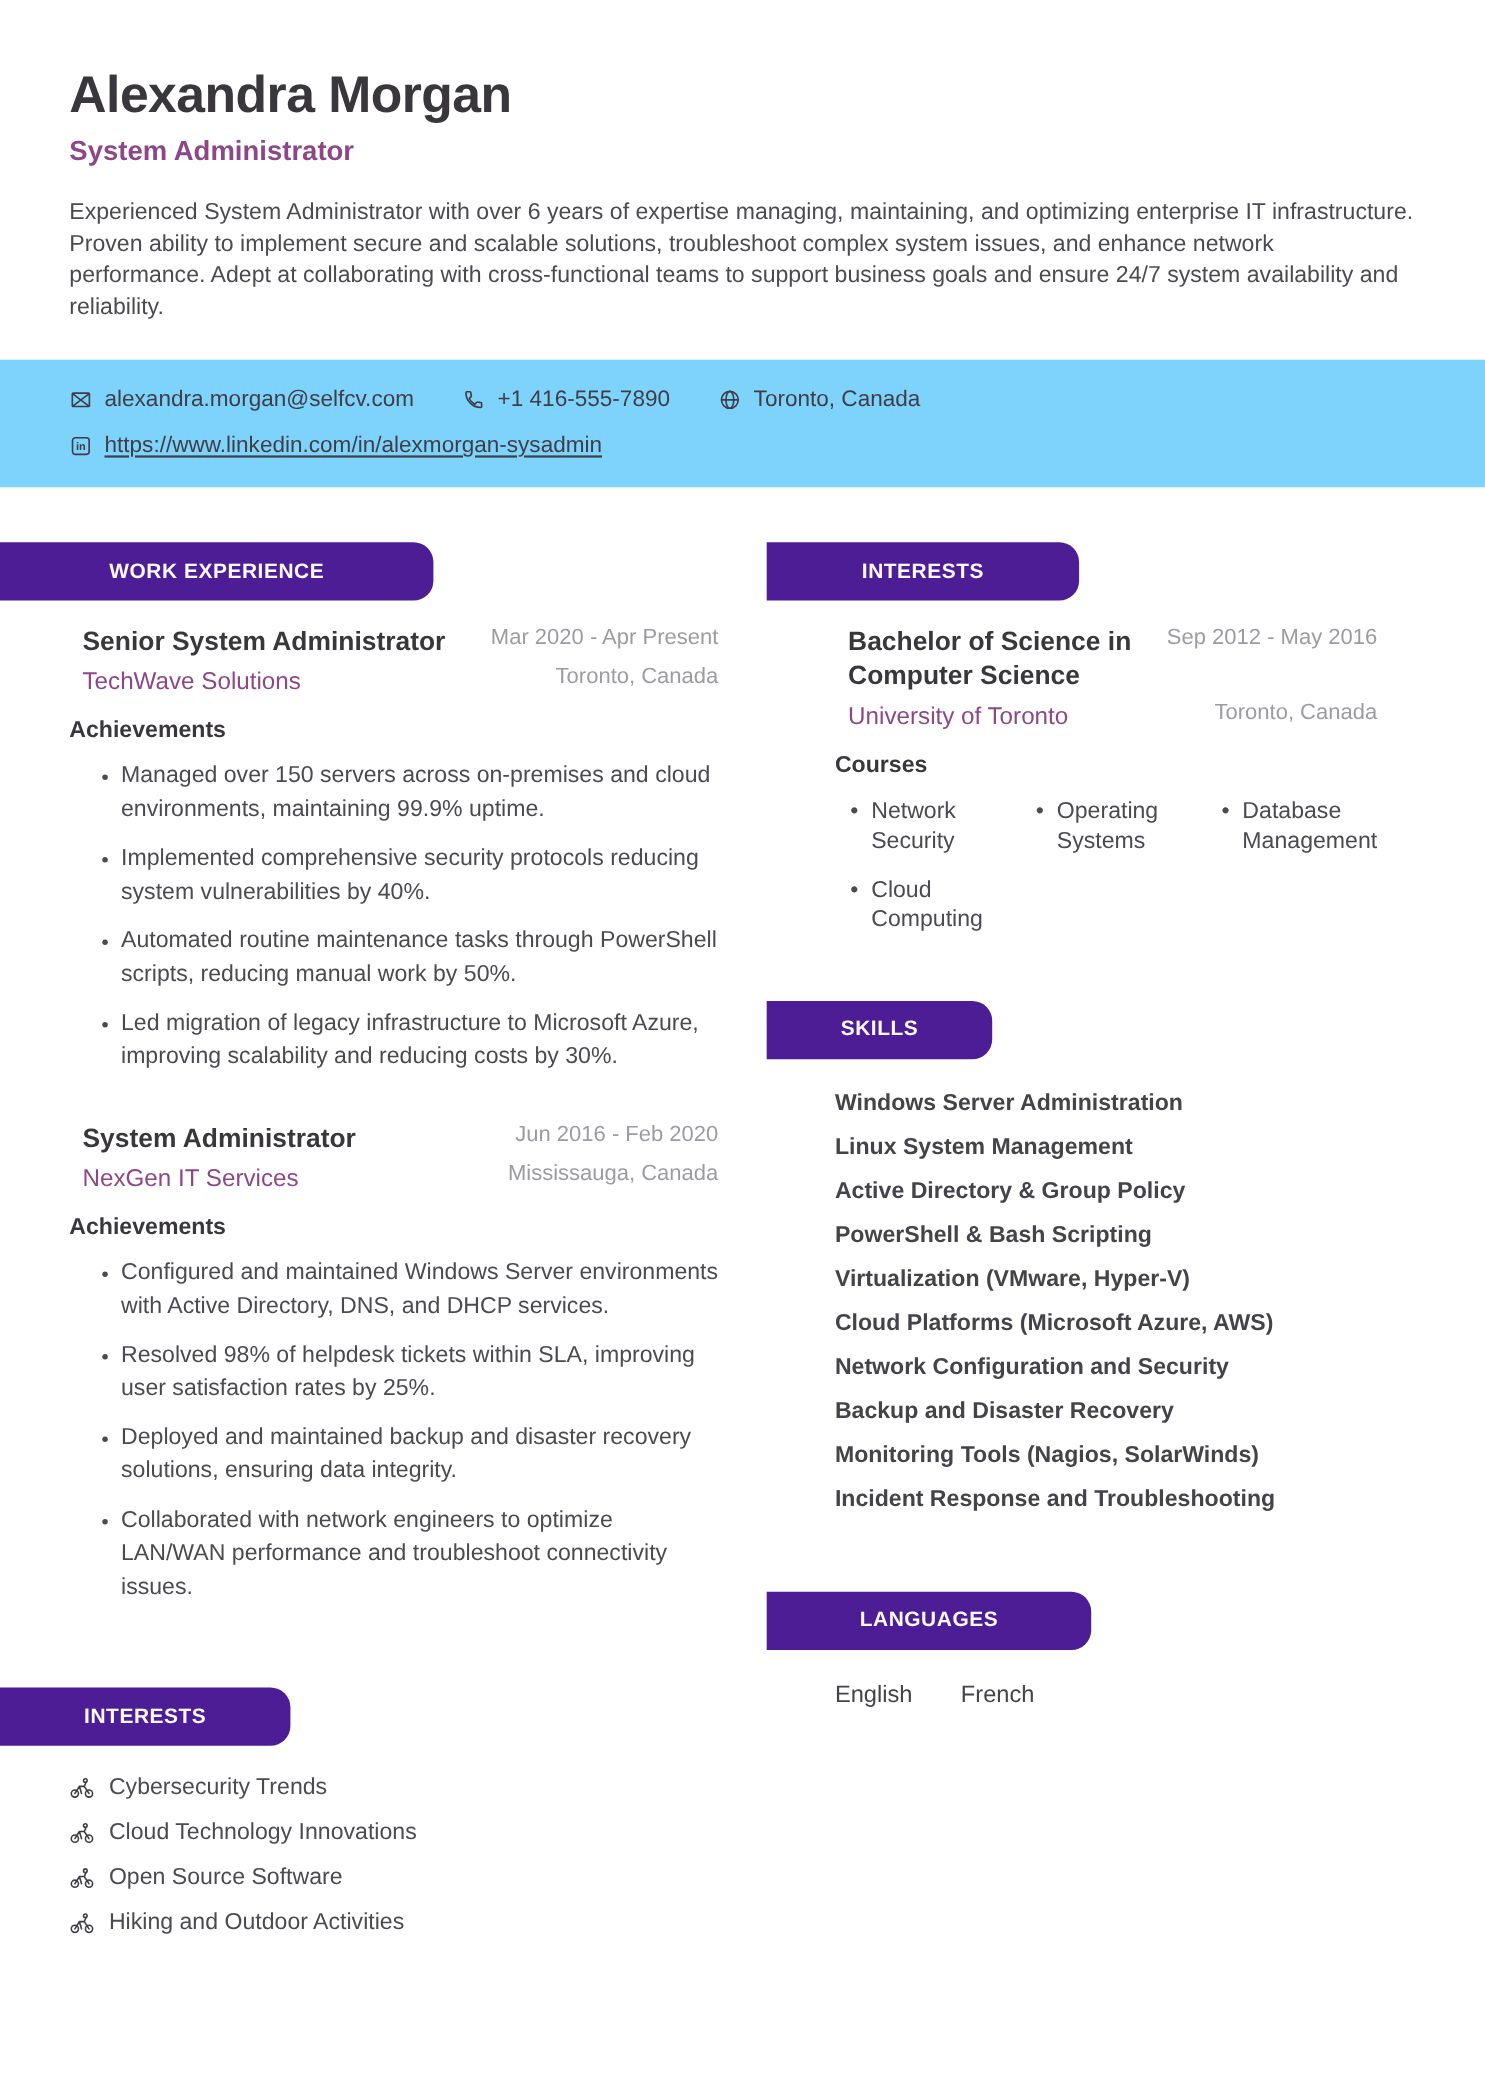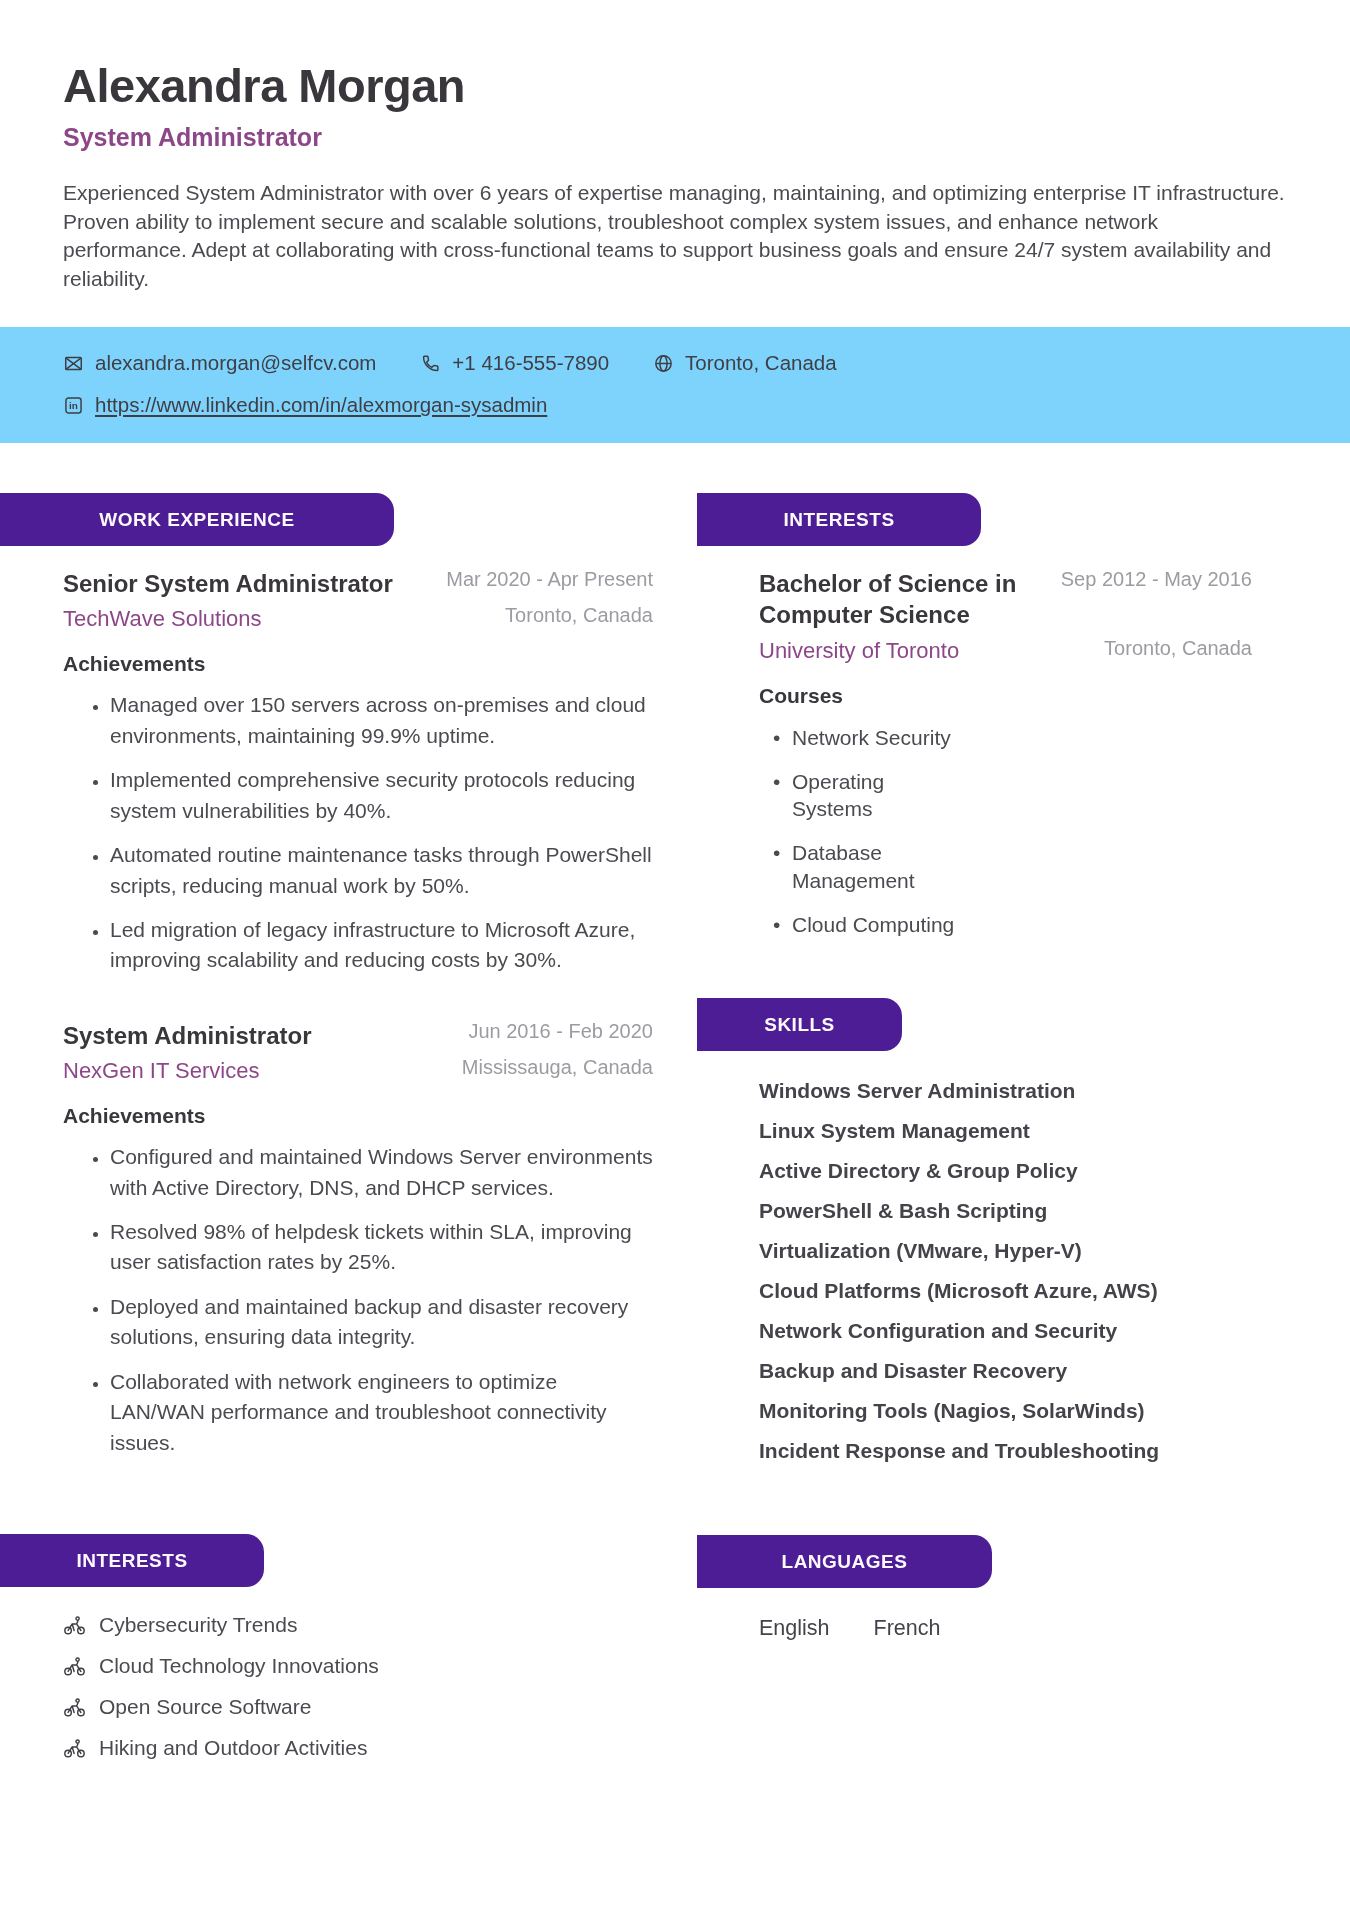--- a/index.html
+++ b/index.html
@@ -52,40 +52,40 @@
   .banner-work { width: 394px; }
   .banner-interests { width: 264px; }
   .banner-education { width: 284px; }
   .banner-skills { width: 205px; }
   .banner-languages { width: 295px; }
   .col-left-content  { padding: 0 2px 0 63px; }
   .col-right-content { padding: 0 0 0 62px; }
   
   .job { margin-top: 22px; }
   .job + .job { margin-top: 44px; }
-  .entry-header { display: flex; justify-content: center; }
+  .entry-header { display: flex; justify-content: center; margin-left: 12px; }
   .entry-titles { flex: 1 1 auto; padding-right: 10px; }
   .entry-title { font-size: 24px; font-weight: 700; color: #39363c; line-height: 1.3; }
   .entry-sub { margin-top: 7px; font-size: 22px; color: #8d4788; }
   .entry-meta { flex: none; text-align: right; font-size: 20px; color: #9c9ba2; }
   .entry-meta .meta-location { margin-top: 13px; }
   .block-label { margin-top: 20px; font-size: 21px; font-weight: 700; color: #39363c; }
   ul.bullets { margin-top: 14px; padding-left: 47px; list-style: disc; }
   ul.bullets li {
     font-size: 21px; line-height: 1.45; color: #4c4a50;
     margin-bottom: 14px;
   }
   ul.bullets li::marker { color: #4c4a50; font-size: 18px; }
   
   .edu { margin-top: 22px; }
   .edu .entry-titles { max-width: 320px; }
   .edu .entry-meta .meta-location { margin-top: 46px; }
   .courses-grid {
     margin-top: 16px;
-    display: grid; grid-template-columns: 1fr;
+    display: grid; grid-template-columns: 1fr 1fr 1fr;
     row-gap: 20px; column-gap: 10px; gap: 17px;
   }
   .course-item {
     position: relative; padding-left: 33px;
     font-size: 21px; line-height: 1.3; color: #4c4a50;
     max-width: 200px;
   }
   .course-item::before {
     content: "•"; position: absolute; left: 14px; top: 0;
     color: #4c4a50;

